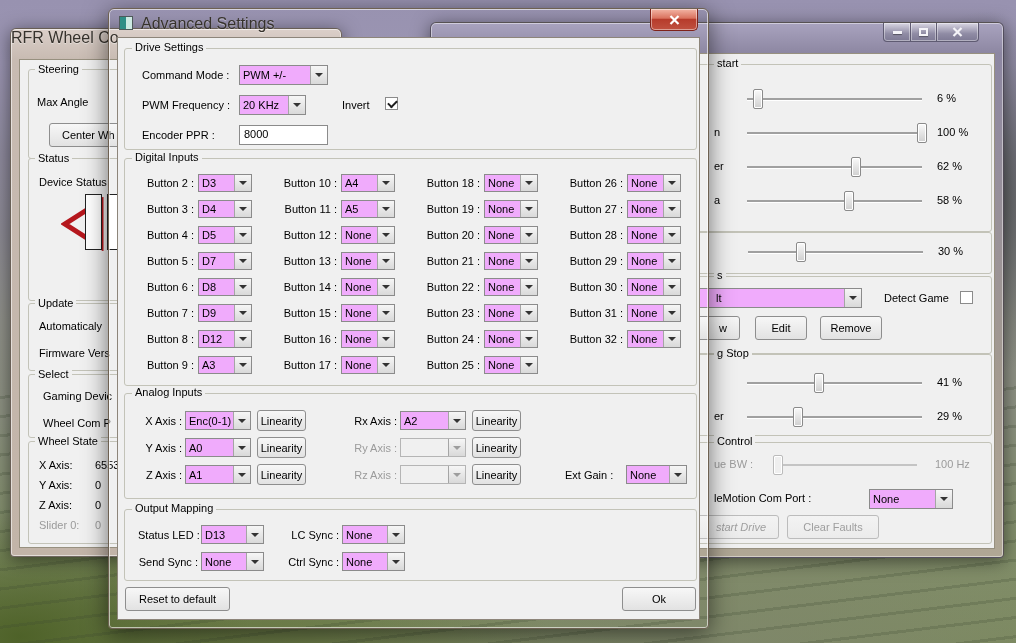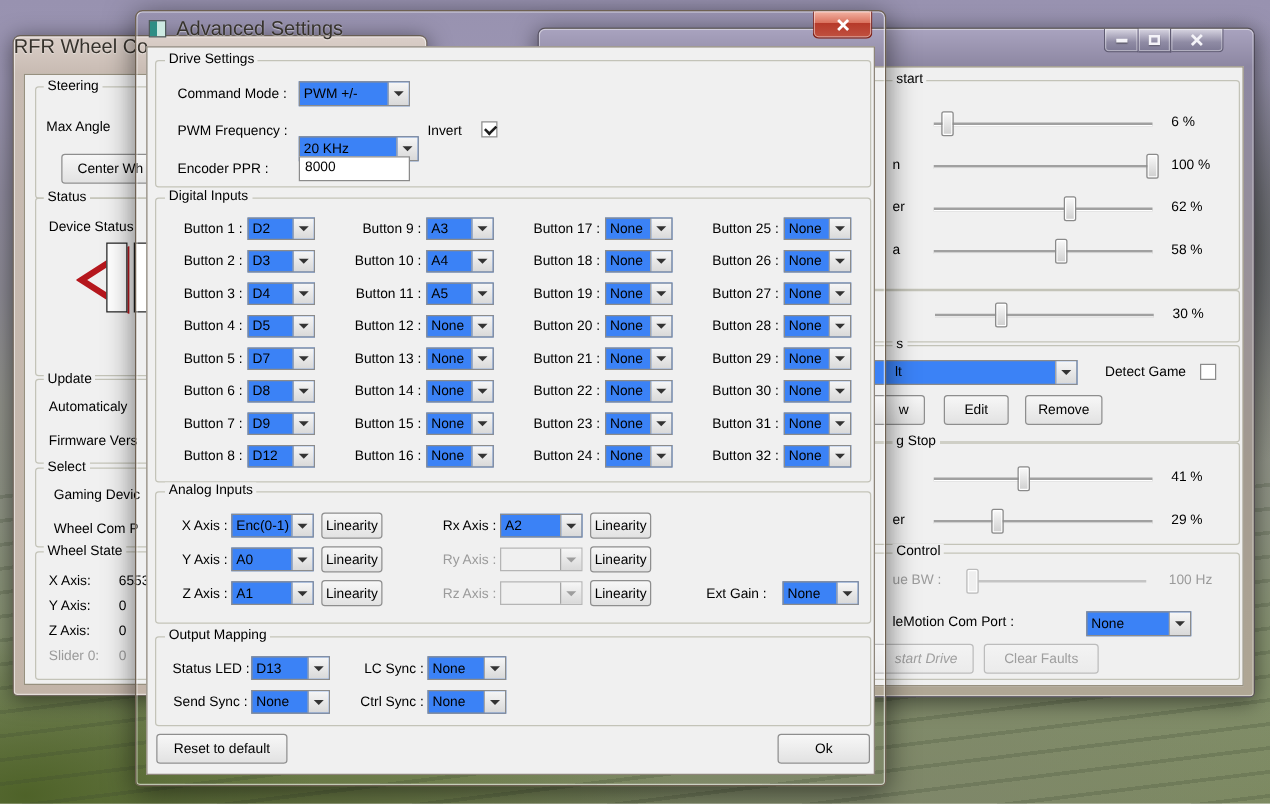--- a/index.html
+++ b/index.html
@@ -12,21 +12,21 @@
       radial-gradient(430px 210px at 24% 102%, rgba(95,112,56,.8), transparent 72%),
       radial-gradient(520px 260px at 70% 105%, rgba(128,134,110,.85), transparent 75%),
       linear-gradient(180deg,#9892b0 0%,#9b95b2 10%,#8f8b9e 24%,#8c8a94 36%,#90918a 50%,#8d9282 64%,#84906e 80%,#7c8a5f 100%);}
   .terraces{position:absolute;left:0;right:0;top:380px;bottom:0;
     background:repeating-linear-gradient(173deg, rgba(90,100,70,0) 0 16px, rgba(60,72,48,.22) 16px 19px);}
 
   
   .group{position:absolute;border:1px solid #c3c3b8;border-radius:3px;}
   .legend{position:absolute;background:#f0f0f0;padding:0 3px;white-space:nowrap;z-index:2;}
   .lbl{position:absolute;white-space:nowrap;}
-  .combo{position:absolute;height:20px;background:#3b82f6;border:1px solid #8b8b8b;display:flex;align-items:center;box-sizing:border-box;}
+  .combo{position:absolute;height:20px;background:#f0abfc;border:1px solid #8b8b8b;display:flex;align-items:center;box-sizing:border-box;}
   .combo .combo-text{flex:1;padding:1px 3px;white-space:nowrap;overflow:hidden;}
   .combo .combo-btn{width:16px;align-self:stretch;background:linear-gradient(#f6f6f6,#d9d9d9);border-left:1px solid #a5a5a5;position:relative;}
   .combo .combo-btn::after{content:'';position:absolute;left:4px;top:50%;margin-top:-2px;border:4px solid transparent;border-top:4px solid #333;border-bottom:none;}
   .combo.cut .combo-text{text-indent:50px;}
   .disabled .combo,.combo.disabled{background:#f0f0f0;border-color:#b5b5b5;}
   .disabled .combo .combo-btn::after,.combo.disabled .combo-btn::after{border-top-color:#9d9d9d;}
   .textbox{position:absolute;height:20px;background:#fff;border:1px solid #8b8b8b;box-sizing:border-box;padding:2px 4px;}
   .btn{position:absolute;background:linear-gradient(#f7f7f7,#e2e2e2);border:1px solid #8e8e8e;border-radius:3px;
        font-family:inherit;font-size:11px;color:#000;display:flex;align-items:center;justify-content:center;box-sizing:border-box;}
   .btn.disabled{color:#9e9e9e;border-color:#bcbcbc;background:linear-gradient(#f3f3f3,#ebebeb);}
@@ -290,40 +290,33 @@
     <div class="client">
 
       <div class="group" style="left:6px;top:10px;width:571px;height:100px;"></div>
       <span class="legend" style="left:14px;top:3px;">Drive Settings</span>
       <span class="lbl" style="left:24px;top:31px;">Command Mode :</span>
       <div class="combo" style="left:121px;top:27px;width:89px;">
         <span class="combo-text">PWM +/-</span>
         <span class="combo-btn"></span>
       </div>
       <span class="lbl" style="left:24px;top:61px;">PWM Frequency :</span>
-      <div class="combo" style="left:121px;top:71px;width:96px;">
+      <div class="combo" style="left:121px;top:57px;width:67px;">
         <span class="combo-text">20 KHz</span>
         <span class="combo-btn"></span>
       </div>
       <span class="lbl" style="left:224px;top:61px;">Invert</span>
       <span class="checkbox checked" style="left:267px;top:59px;"></span>
       <span class="lbl" style="left:24px;top:91px;">Encoder PPR :</span>
       <div class="textbox" style="left:121px;top:87px;width:89px;">8000</div>
 
       <div class="group" style="left:6px;top:120px;width:571px;height:226px;"></div>
       <span class="legend" style="left:14px;top:113px;">Digital Inputs</span>
       <div class="din-grid">
 
-      <div class="din-cell">
-          <span class="dlabel">Button 1 :</span>
-          <span class="combo">
-            <span class="combo-text">D2</span>
-            <span class="combo-btn"></span>
-          </span>
-        </div>
           <div class="din-cell">
           <span class="dlabel">Button 2 :</span>
           <span class="combo">
             <span class="combo-text">D3</span>
             <span class="combo-btn"></span>
           </span>
         </div>
           <div class="din-cell">
           <span class="dlabel">Button 3 :</span>
           <span class="combo">

